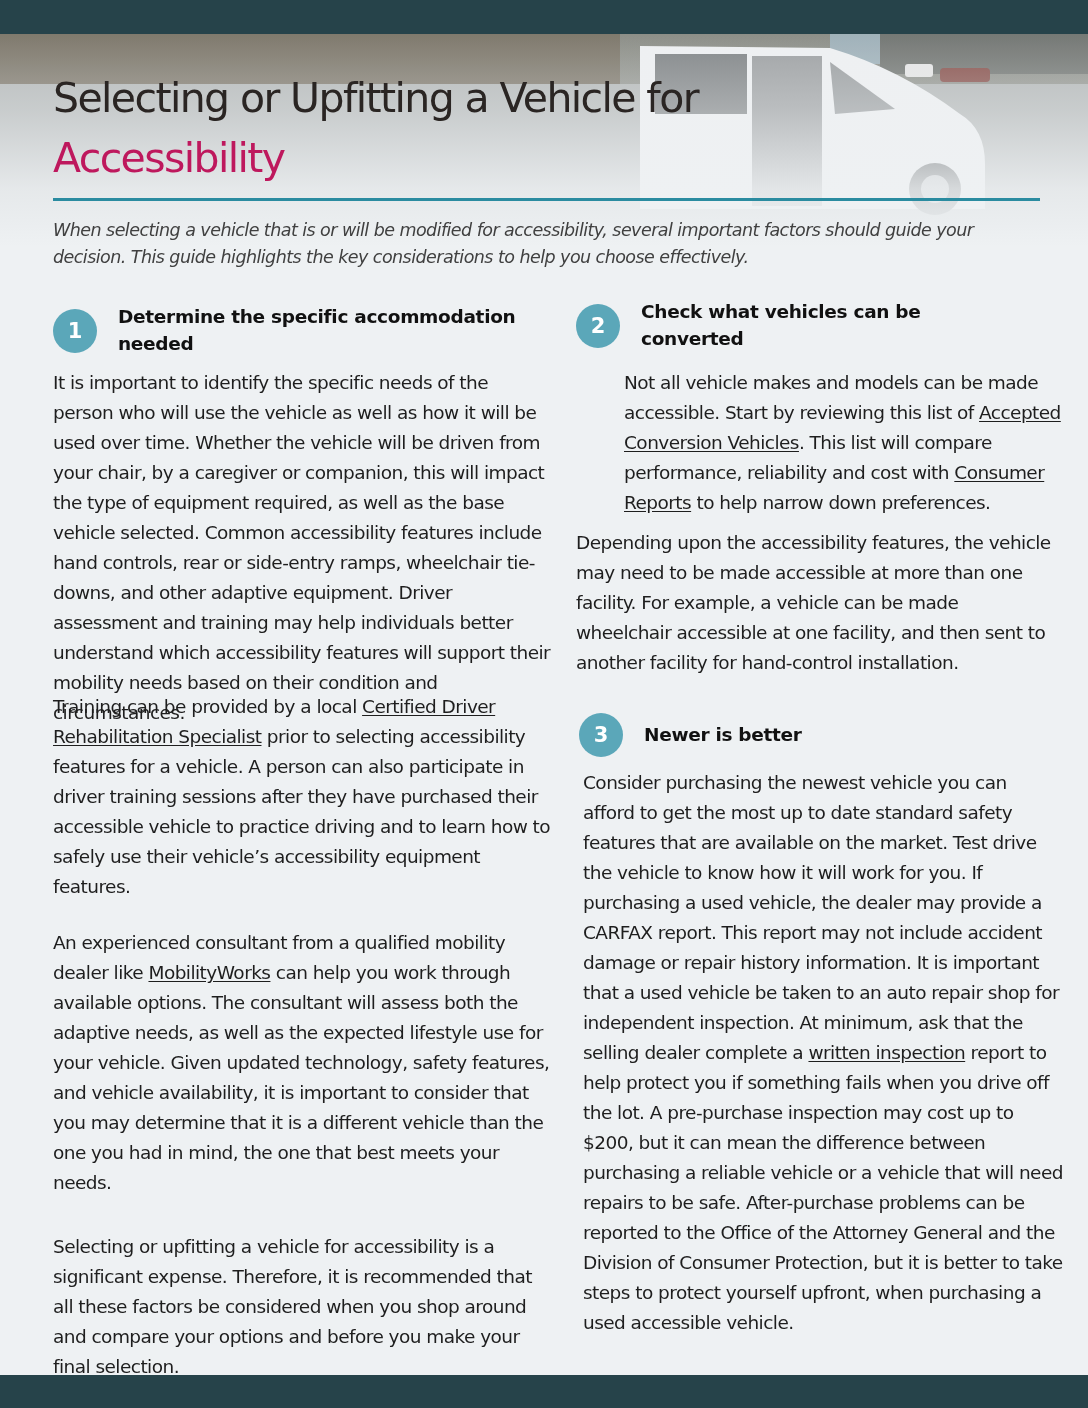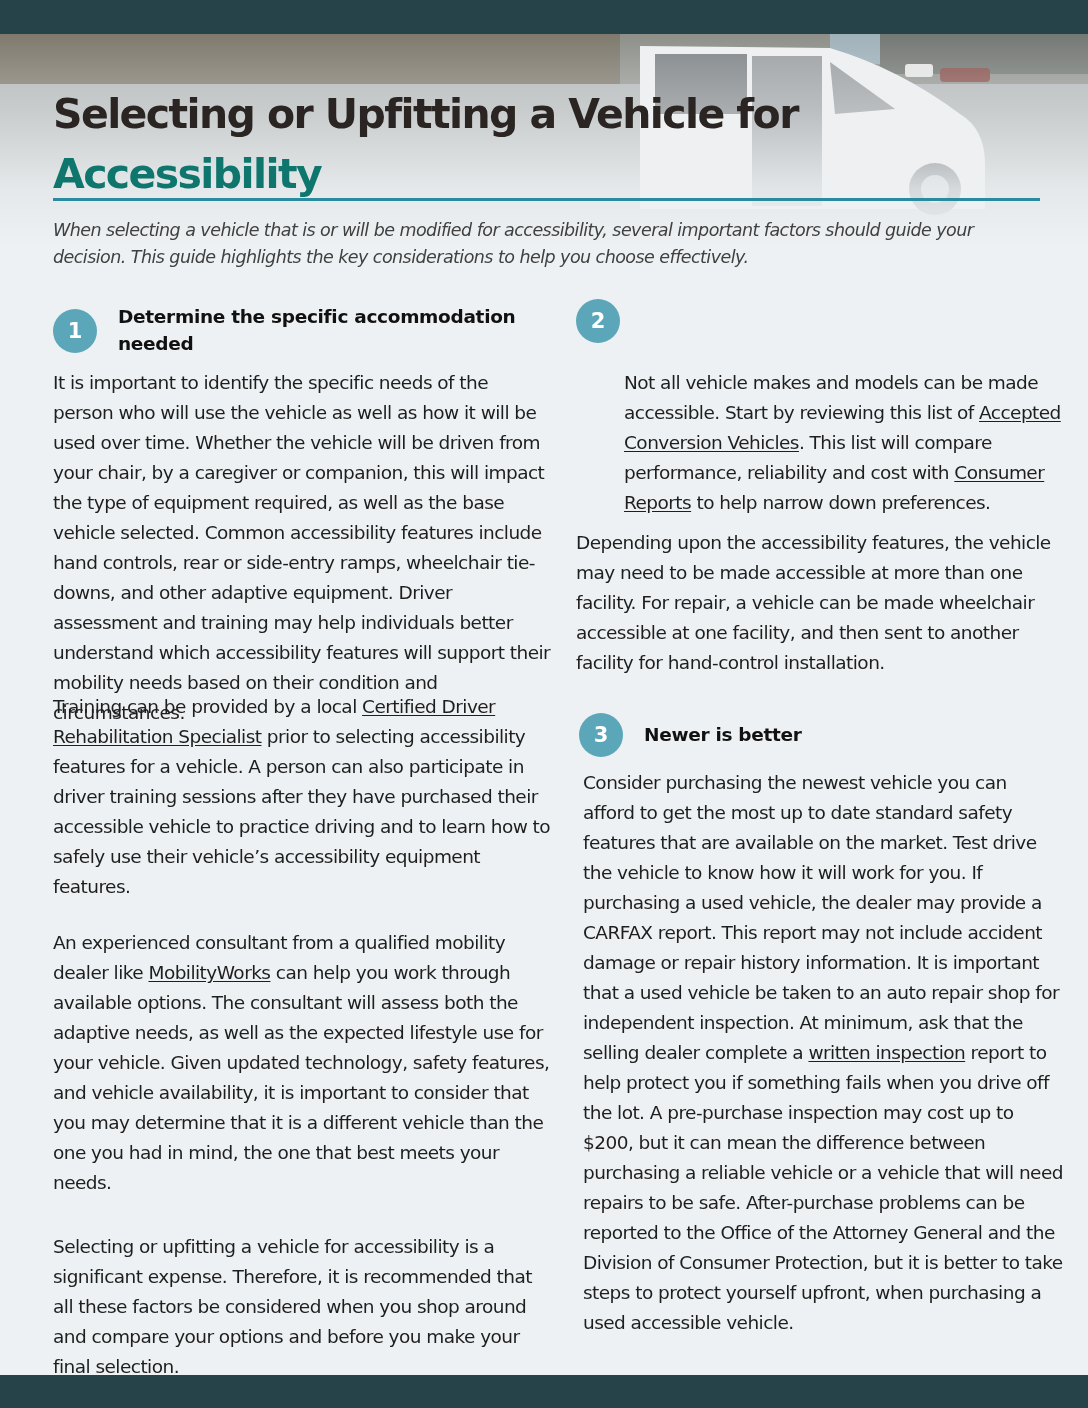--- a/index.html
+++ b/index.html
@@ -14,26 +14,26 @@
 
     
     .hero { position: absolute; left: 0; top: 34px; width: 1088px; height: 250px; overflow: hidden; }
     .hero svg { position: absolute; left: 0; top: 0; }
     .hero-fade {
       position: absolute; left: 0; top: 0; width: 1088px; height: 250px;
       background: linear-gradient(to bottom, rgba(238,241,243,0) 0%, rgba(238,241,243,0.35) 30%, rgba(238,241,243,0.85) 62%, #eef1f3 85%);
     }
 
     .title {
-      position: absolute; left: 53px; top: 84px; margin: 0;
-      font-family: "DejaVu Sans", sans-serif; font-weight: bold;
+      position: absolute; left: 53px; top: 68px; margin: 0;
+      font-family: "DejaVu Sans", sans-serif; font-weight: normal;
       font-size: 41px; line-height: 60px; letter-spacing: -1.6px;
       color: #2a2523;
     }
-    .title .accent { color: #0f766e; display: block; }
+    .title .accent { color: #be185d; display: block; }
 
     .divider { position: absolute; left: 53px; top: 198px; width: 987px; height: 3px; background: #2a8ba0; }
 
     .intro {
       position: absolute; left: 53px; top: 217px; width: 960px; margin: 0;
       font-family: "DejaVu Sans", sans-serif; font-style: italic;
       font-size: 17.5px; line-height: 26.5px; letter-spacing: -0.55px; color: #404040;
     }
 
     .section-head { position: absolute; display: flex; align-items: center; }
@@ -122,25 +122,26 @@
 <p class="body-text" id="p1">It is important to identify the specific needs of the person who will use the vehicle as well as how it will be used over time. Whether the vehicle will be driven from your chair, by a caregiver or companion, this will impact the type of equipment required, as well as the base vehicle selected. Common accessibility features include hand controls, rear or side-entry ramps, wheelchair tie-downs, and other adaptive equipment. Driver assessment and training may help individuals better understand which accessibility features will support their mobility needs based on their condition and circumstances.</p>
 
 <p class="body-text" id="p2"><span>Training can be provided by a local </span><a href="#">Certified Driver Rehabilitation Specialist</a><span> prior to selecting accessibility features for a vehicle. A person can also participate in driver training sessions after they have purchased their accessible vehicle to practice driving and to learn how to safely use their vehicle’s accessibility equipment features.</span></p>
 
 <p class="body-text" id="p3"><span>An experienced consultant from a qualified mobility dealer like </span><a href="#">MobilityWorks</a><span> can help you work through available options. The consultant will assess both the adaptive needs, as well as the expected lifestyle use for your vehicle. Given updated technology, safety features, and vehicle availability, it is important to consider that you may determine that it is a different vehicle than the one you had in mind, the one that best meets your needs.</span></p>
 
 <p class="body-text" id="p4">Selecting or upfitting a vehicle for accessibility is a significant expense. Therefore, it is recommended that all these factors be considered when you shop around and compare your options and before you make your final selection.</p>
 
 <div class="section-head" id="h2">
   <div class="num-circle">2</div>
+  <h2 class="head-text" style="width:300px;">Check what vehicles can be converted</h2>
 </div>
 
 <p class="body-text" id="p5"><span>Not all vehicle makes and models can be made accessible. Start by reviewing this list of </span><a href="#">Accepted Conversion Vehicles</a><span>. This list will compare performance, reliability and cost with </span><a href="#">Consumer Reports</a><span> to help narrow down preferences.</span></p>
 
-<p class="body-text" id="p6">Depending upon the accessibility features, the vehicle may need to be made accessible at more than one facility. For repair, a vehicle can be made wheelchair accessible at one facility, and then sent to another facility for hand-control installation.</p>
+<p class="body-text" id="p6">Depending upon the accessibility features, the vehicle may need to be made accessible at more than one facility. For example, a vehicle can be made wheelchair accessible at one facility, and then sent to another facility for hand-control installation.</p>
 
 <div class="section-head" id="h3">
   <div class="num-circle">3</div>
   <h2 class="head-text">Newer is better</h2>
 </div>
 
 <p class="body-text" id="p7"><span>Consider purchasing the newest vehicle you can afford to get the most up to date standard safety features that are available on the market. Test drive the vehicle to know how it will work for you. If purchasing a used vehicle, the dealer may provide a CARFAX report. This report may not include accident damage or repair history information. It is important that a used vehicle be taken to an auto repair shop for independent inspection. At minimum, ask that the selling dealer complete a </span><a href="#">written inspection</a><span> report to help protect you if something fails when you drive off the lot. A pre-purchase inspection may cost up to $200, but it can mean the difference between purchasing a reliable vehicle or a vehicle that will need repairs to be safe. After-purchase problems can be reported to the Office of the Attorney General and the Division of Consumer Protection, but it is better to take steps to protect yourself upfront, when purchasing a used accessible vehicle.</span></p>
 
 <div class="bottom-bar"></div>
 

